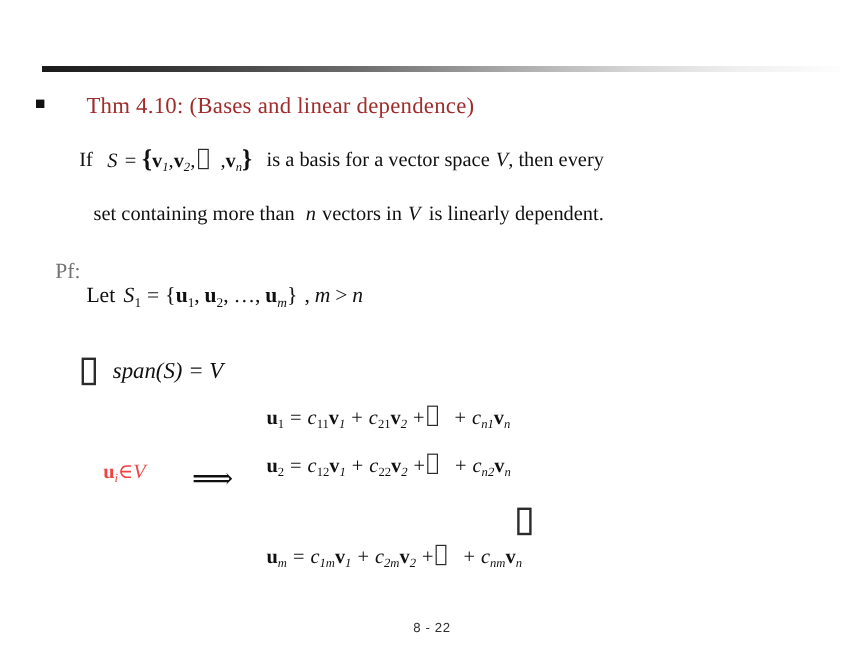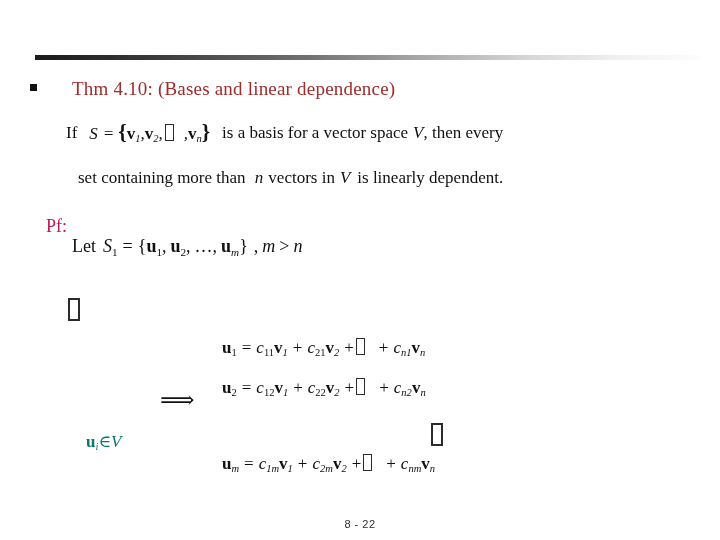--- a/index.html
+++ b/index.html
@@ -117,21 +117,21 @@
     border: 2px solid #2b2b2b;
     background: #ffffff;
     vertical-align: middle;
   }
 
   
   .pf-label {
     position: absolute;
     left: 46px;
     top: 216px;
-    color: #be185d;
+    color: #737373;
     font-size: 18px;
   }
 
   
   .let-line {
     position: absolute;
     left: 72px;
     top: 236px;
     font-size: 18px;
     color: #101010;
@@ -154,23 +154,22 @@
     font-style: italic;
     font-size: 19px;
   }
 
   
   .ui-in-v {
     position: absolute;
     left: 86px;
     top: 383px;
     font-size: 17px;
-    color: #0f766e;
-    white-space: nowrap;
-    margin-top: 48px;
+    color: #ef4444;
+    white-space: nowrap;
   }
   .big-arrow {
     position: absolute;
     left: 160px;
     top: 388px;
     font-size: 24px;
     color: #101010;
     line-height: 1;
   }
 
@@ -243,20 +242,21 @@
   </div>
 
   <div class="pf-label">Pf:</div>
 
   <div class="let-line">
     <span>Let</span><span class="gapx" style="width:7px"></span><span class="mth">S</span><sub class="smlu">1</sub><span class="gapx" style="width:5px"></span><span>=</span><span class="gapx" style="width:5px"></span><span>{</span><span class="vec">u</span><sub class="smlu">1</sub><span>,</span><span class="gapx" style="width:4px"></span><span class="vec">u</span><sub class="smlu">2</sub><span>,</span><span class="gapx" style="width:4px"></span><span>…</span><span>,</span><span class="gapx" style="width:4px"></span><span class="vec">u</span><sub class="sml">m</sub><span>}</span><span class="gapx" style="width:6px"></span><span>,</span><span class="gapx" style="width:4px"></span><span class="mth">m</span><span class="gapx" style="width:4px"></span><span>&gt;</span><span class="gapx" style="width:4px"></span><span class="mth">n</span>
   </div>
 
   <div class="span-line">
     <span class="tofu-v"></span>
+    <span class="span-expr">span(S) = V</span>
   </div>
 
   <div class="ui-in-v">
     <span class="vec">u</span><sub class="sml">i</sub><span>∈</span><span class="mth">V</span>
   </div>
 
   <div class="big-arrow">⟹</div>
 
   <div class="eqn-block">
 

